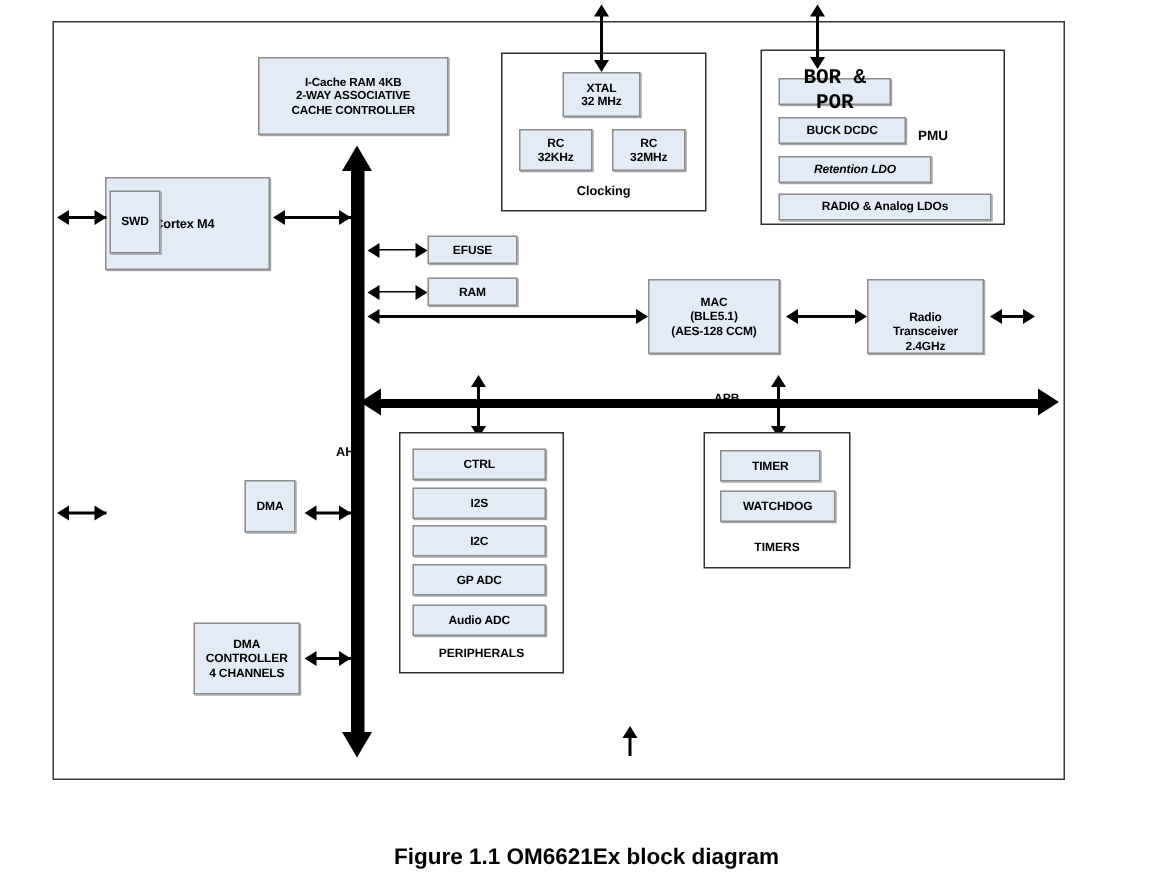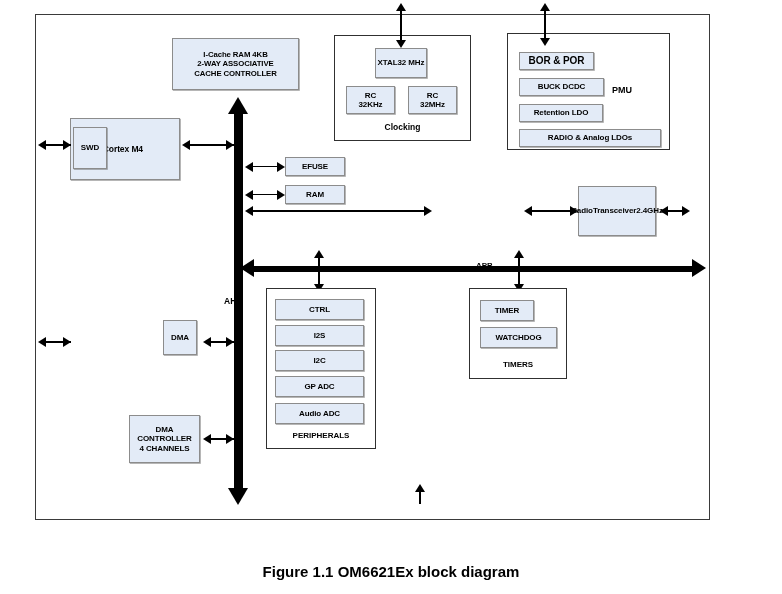--- a/index.html
+++ b/index.html
@@ -85,42 +85,42 @@
     <span>2-WAY ASSOCIATIVE</span>
     <span>CACHE CONTROLLER</span>
   </div>
 
   <div class="abs grp" style="left:334px;top:35px;width:137px;height:106px;"></div>
 
   <div class="abs ar ar-u" style="left:396px;top:3px;"></div>
   <div class="abs vline" style="left:400.2px;top:9px;height:31px;"></div>
   <div class="abs ar ar-d" style="left:396px;top:40px;"></div>
 
-  <div class="abs blk" style="left:375px;top:48px;width:52px;height:30px;font-size:8px;flex-direction:row;">
+  <div class="abs blk" style="left:375px;top:48px;width:52px;height:30px;font-size:8px;flex-direction:column;">
     <span>XTAL</span>
     <span>32 MHz</span>
   </div>
   <div class="abs blk" style="left:346px;top:86px;width:49px;height:28px;font-size:8px;flex-direction:column;">
     <span>RC</span>
     <span>32KHz</span>
   </div>
   <div class="abs blk" style="left:408px;top:86px;width:49px;height:28px;font-size:8px;flex-direction:column;">
     <span>RC</span>
     <span>32MHz</span>
   </div>
   <div class="grp-label" style="left:334px;top:122px;width:137px;font-size:8.5px;">Clocking</div>
 
   <div class="abs grp" style="left:507px;top:33px;width:163px;height:117px;"></div>
   <div class="abs ar ar-u" style="left:540px;top:3px;"></div>
   <div class="abs vline" style="left:544.2px;top:9px;height:29px;"></div>
   <div class="abs ar ar-d" style="left:540px;top:38px;"></div>
 
-  <div class="abs blk" style="left:519px;top:52px;width:75px;height:18px;font-size:10px;">BOR &amp; POR</div>
+  <div class="abs blk" style="left:519px;top:52px;width:75px;height:18px;font-size:14px;font-family:Liberation Mono, monospace;">BOR &amp; POR</div>
   <div class="abs blk" style="left:519px;top:78px;width:85px;height:18px;font-size:8px;">BUCK DCDC</div>
-  <div class="abs blk" style="left:519px;top:104px;width:84px;height:18px;font-size:8px;">Retention LDO</div>
+  <div class="abs blk" style="left:519px;top:104px;width:102px;height:18px;font-size:8px;font-style:italic;">Retention LDO</div>
   <div class="abs blk" style="left:519px;top:129px;width:142px;height:18px;font-size:8px;">RADIO &amp; Analog LDOs</div>
   <div class="grp-label" style="left:612px;top:85px;font-size:9px;">PMU</div>
 
   <div class="abs blk" style="left:70px;top:118px;width:110px;height:62px;font-size:8.5px;justify-content:flex-end;padding-right:36px;">
     <span>Cortex M4</span>
   </div>
   <div class="abs blk" style="left:73px;top:127px;width:34px;height:42px;font-size:8px;">SWD</div>
 
   <div class="abs ar ar-l" style="left:38px;top:140px;"></div>
   <div class="abs hline" style="left:46px;top:144.3px;width:25px;"></div>
@@ -133,26 +133,31 @@
   <div class="abs blk" style="left:285px;top:157px;width:60px;height:19px;font-size:8px;">EFUSE</div>
   <div class="abs ar ar-l" style="left:245px;top:161.5px;"></div>
   <div class="abs hline" style="left:249px;top:165.8px;width:34px;"></div>
   <div class="abs ar ar-r" style="left:277px;top:161.5px;"></div>
 
   <div class="abs blk" style="left:285px;top:185px;width:60px;height:19px;font-size:8px;">RAM</div>
   <div class="abs ar ar-l" style="left:245px;top:189.5px;"></div>
   <div class="abs hline" style="left:249px;top:193.8px;width:34px;"></div>
   <div class="abs ar ar-r" style="left:277px;top:189.5px;"></div>
 
+  <div class="abs blk" style="left:432px;top:186px;width:88px;height:50px;font-size:8px;flex-direction:column;">
+    <span>MAC</span>
+    <span>(BLE5.1)</span>
+    <span>(AES-128 CCM)</span>
+  </div>
 
   <div class="abs ar ar-l" style="left:245px;top:206px;"></div>
   <div class="abs hline" style="left:249px;top:210.3px;width:175px;"></div>
   <div class="abs ar ar-r" style="left:424px;top:206px;"></div>
 
-  <div class="abs blk" style="left:578px;top:186px;width:78px;height:50px;font-size:8px;flex-direction:row;">
+  <div class="abs blk" style="left:578px;top:186px;width:78px;height:50px;font-size:8px;flex-direction:column;justify-content:flex-end;">
     <span>Radio</span>
     <span>Transceiver</span>
     <span>2.4GHz</span>
   </div>
 
   <div class="abs ar ar-l" style="left:524px;top:206px;"></div>
   <div class="abs hline" style="left:528px;top:210.3px;width:42px;"></div>
   <div class="abs ar ar-r" style="left:570px;top:206px;"></div>
 
   <div class="abs ar ar-l" style="left:660px;top:206px;"></div>
@@ -174,21 +179,21 @@
 
   <div class="abs grp" style="left:266px;top:288px;width:110px;height:161px;"></div>
   <div class="abs blk" style="left:275px;top:299px;width:89px;height:21px;font-size:8px;">CTRL</div>
   <div class="abs blk" style="left:275px;top:325px;width:89px;height:21px;font-size:8px;">I2S</div>
   <div class="abs blk" style="left:275px;top:350px;width:89px;height:21px;font-size:8px;">I2C</div>
   <div class="abs blk" style="left:275px;top:376px;width:89px;height:21px;font-size:8px;">GP ADC</div>
   <div class="abs blk" style="left:275px;top:403px;width:89px;height:21px;font-size:8px;">Audio ADC</div>
   <div class="grp-label" style="left:266px;top:431px;width:110px;font-size:8px;">PERIPHERALS</div>
 
   <div class="abs grp" style="left:469px;top:288px;width:98px;height:91px;"></div>
-  <div class="abs blk" style="left:480px;top:300px;width:54px;height:21px;font-size:8px;">TIMER</div>
+  <div class="abs blk" style="left:480px;top:300px;width:67px;height:21px;font-size:8px;">TIMER</div>
   <div class="abs blk" style="left:480px;top:327px;width:77px;height:21px;font-size:8px;">WATCHDOG</div>
   <div class="grp-label" style="left:469px;top:360px;width:98px;font-size:8px;">TIMERS</div>
 
   <div class="abs blk" style="left:163px;top:320px;width:34px;height:35px;font-size:8px;">DMA</div>
 
   <div class="abs ar ar-l" style="left:38px;top:337px;"></div>
   <div class="abs hline" style="left:46px;top:341.3px;width:25px;"></div>
   <div class="abs ar ar-r" style="left:63px;top:337px;"></div>
 
   <div class="abs ar ar-l" style="left:203px;top:337px;"></div>

